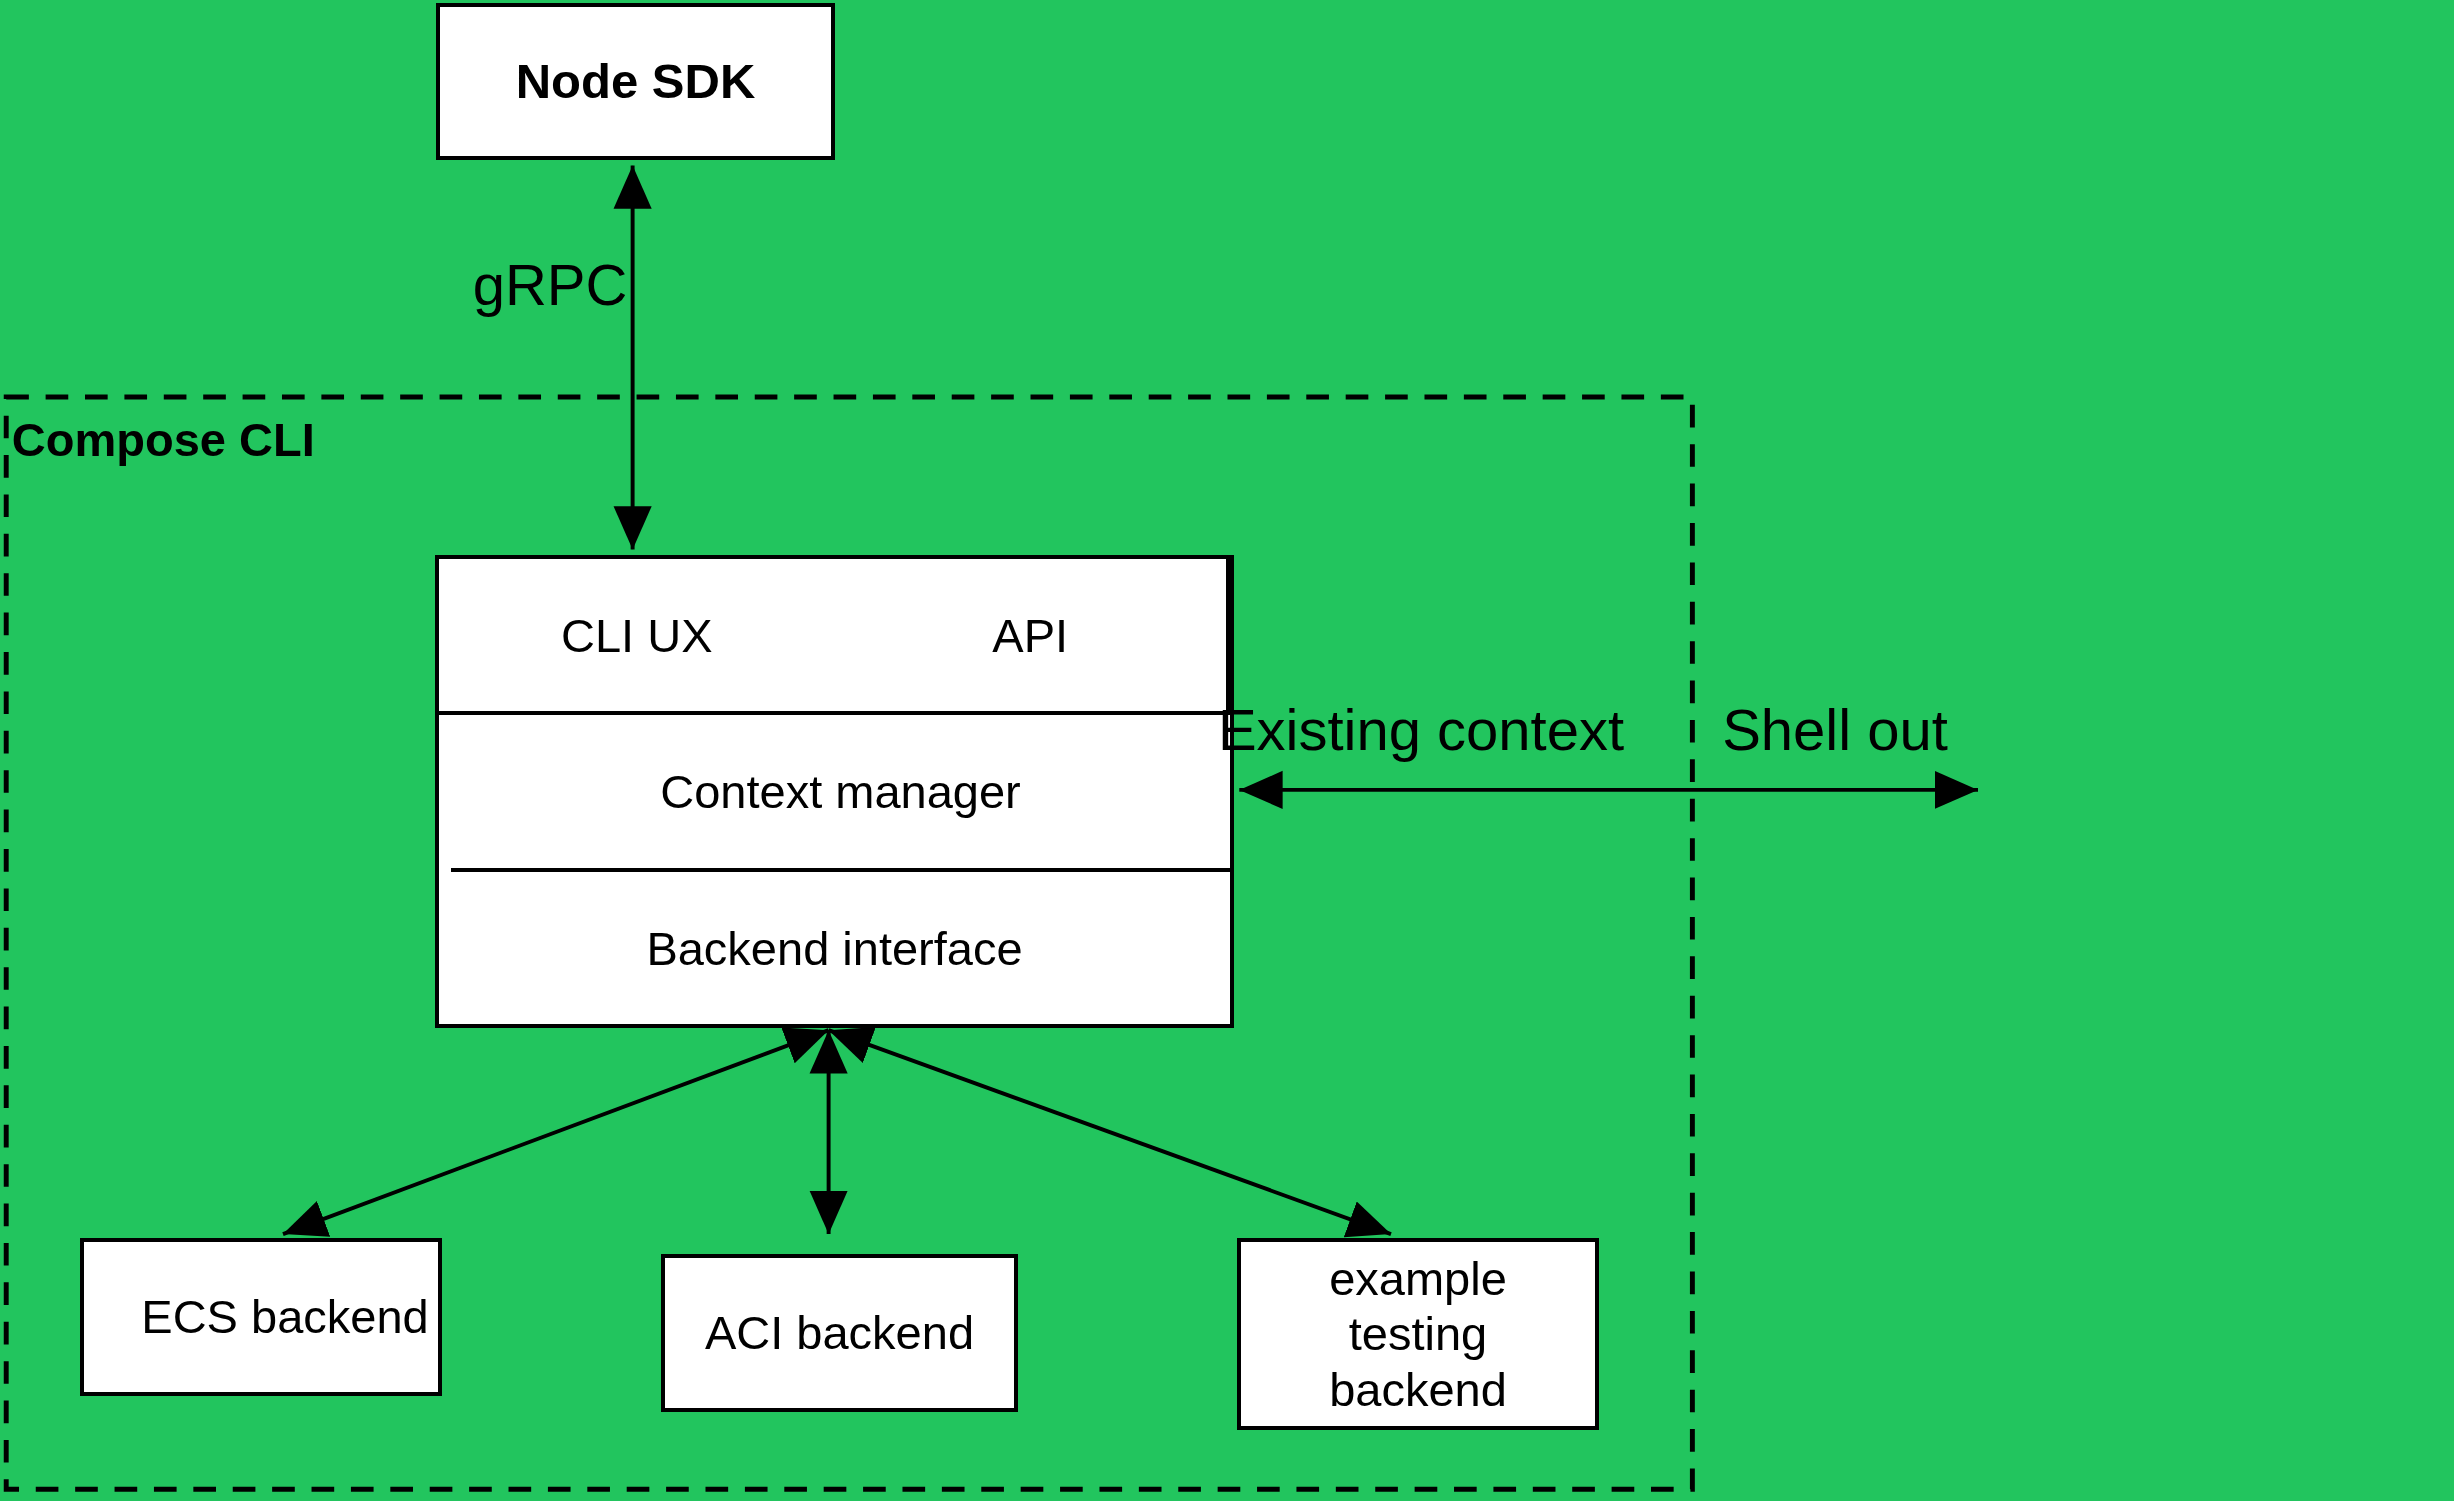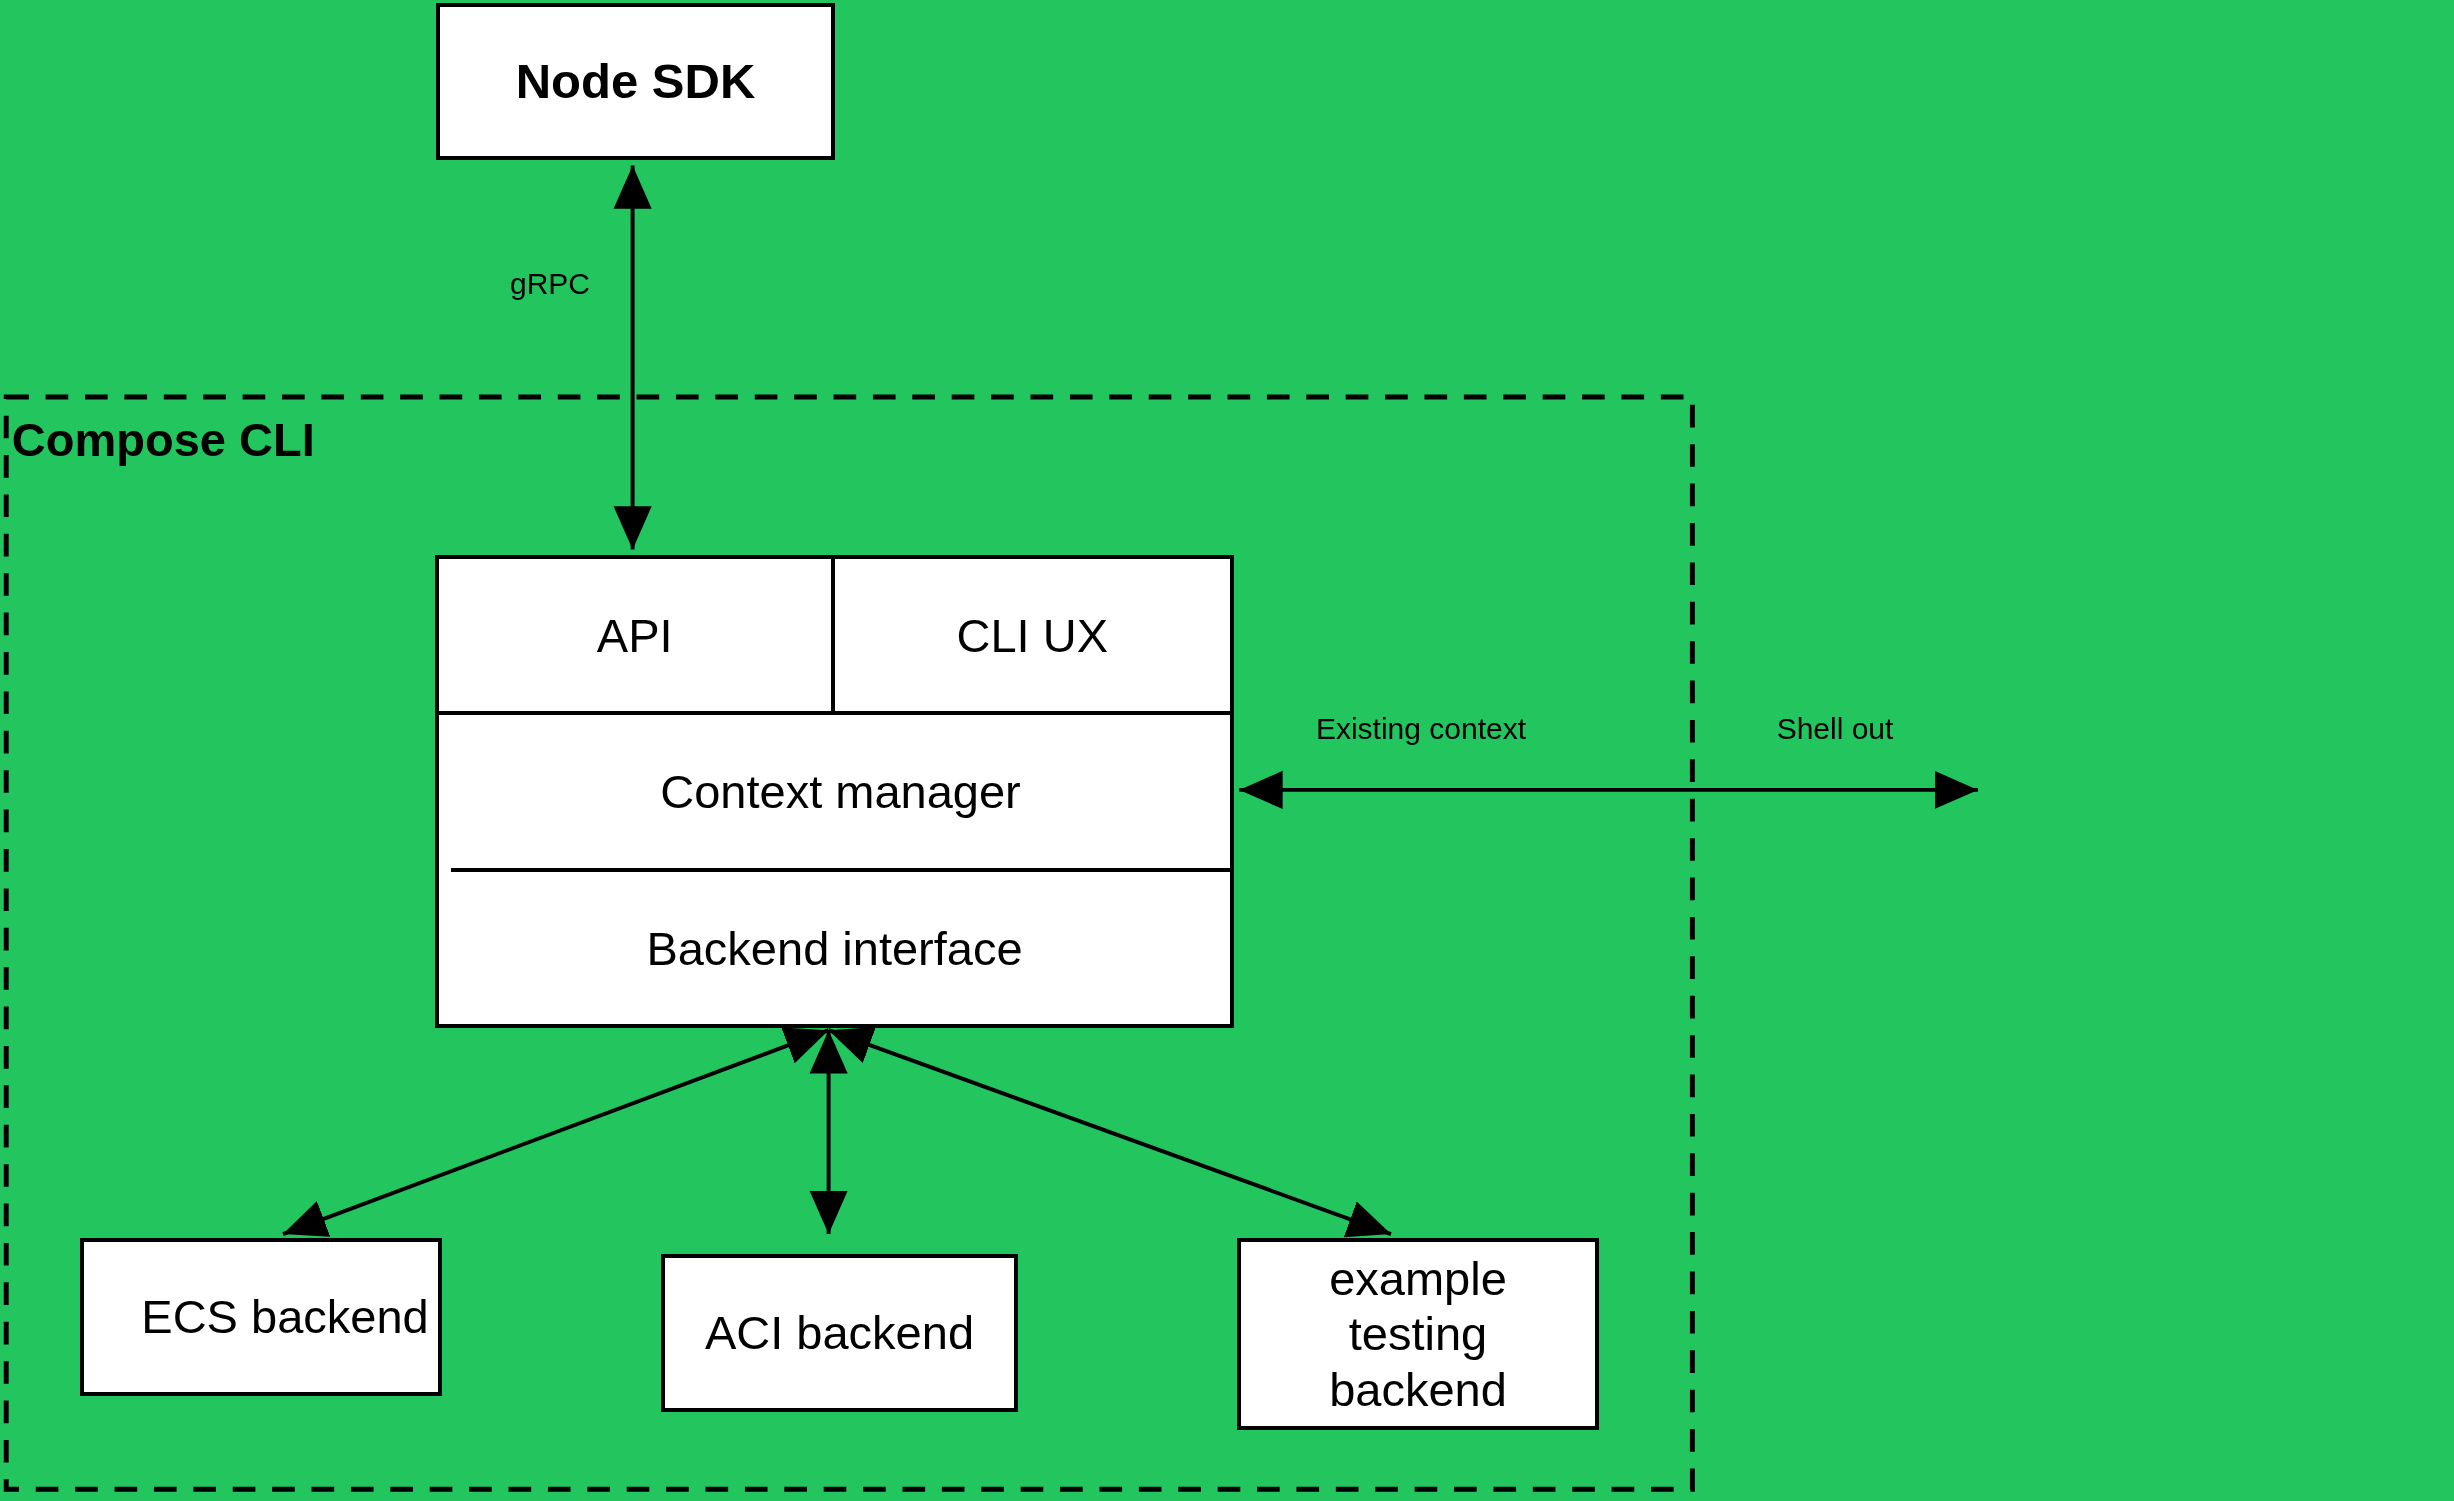--- a/index.html
+++ b/index.html
@@ -56,21 +56,21 @@
     align-items: center;
     justify-content: center;
     font-size: 47px;
     box-sizing: border-box;
   }
   #compound .cell.split { border-right: 4.9px solid #000000; }
 
   .edge-label {
     position: absolute;
     transform: translate(-50%, -50%);
-    font-size: 30px;
+    font-size: 58px;
     white-space: nowrap;
     color: #000000;
   }
   #container-label {
     position: absolute;
     left: 11.8px;
     top: 412px;
     font-size: 47px;
     font-weight: bold;
     color: #000000;
@@ -87,25 +87,25 @@
 
 <div id="canvas">
 
   <div class="node bold" style="left:436px; top:3px; width:399px; height:157px;">
     <span>Node SDK</span>
   </div>
 
 
   <div id="compound">
     <div class="row top">
+      <div class="cell">
+        <span>CLI UX</span>
+      </div>
       <div class="cell split">
         <span>API</span>
-      </div>
-      <div class="cell">
-        <span>CLI UX</span>
       </div>
     </div>
     <div class="row mid">
       <div class="cell">
         <span>Context manager</span>
       </div>
     </div>
     <div class="row bot">
       <div class="cell">
         <span>Backend interface</span>

